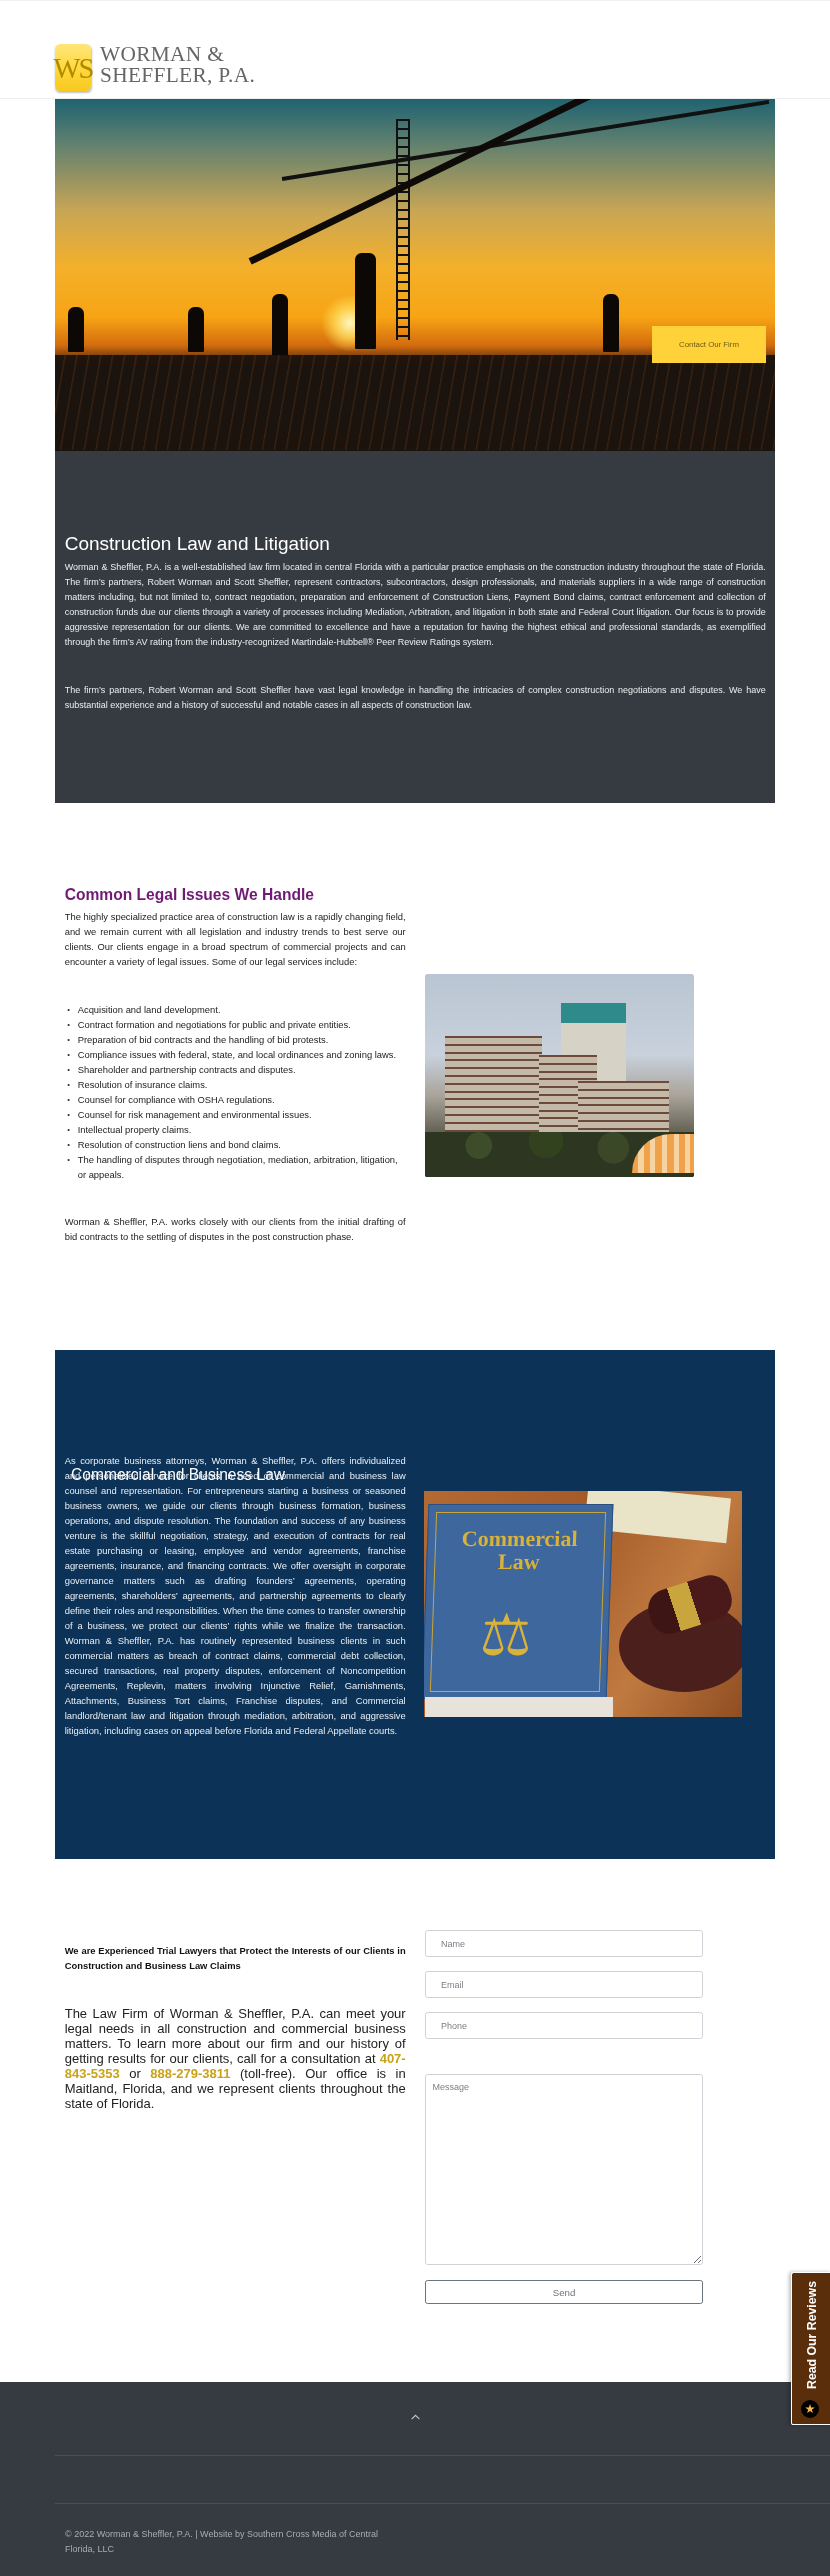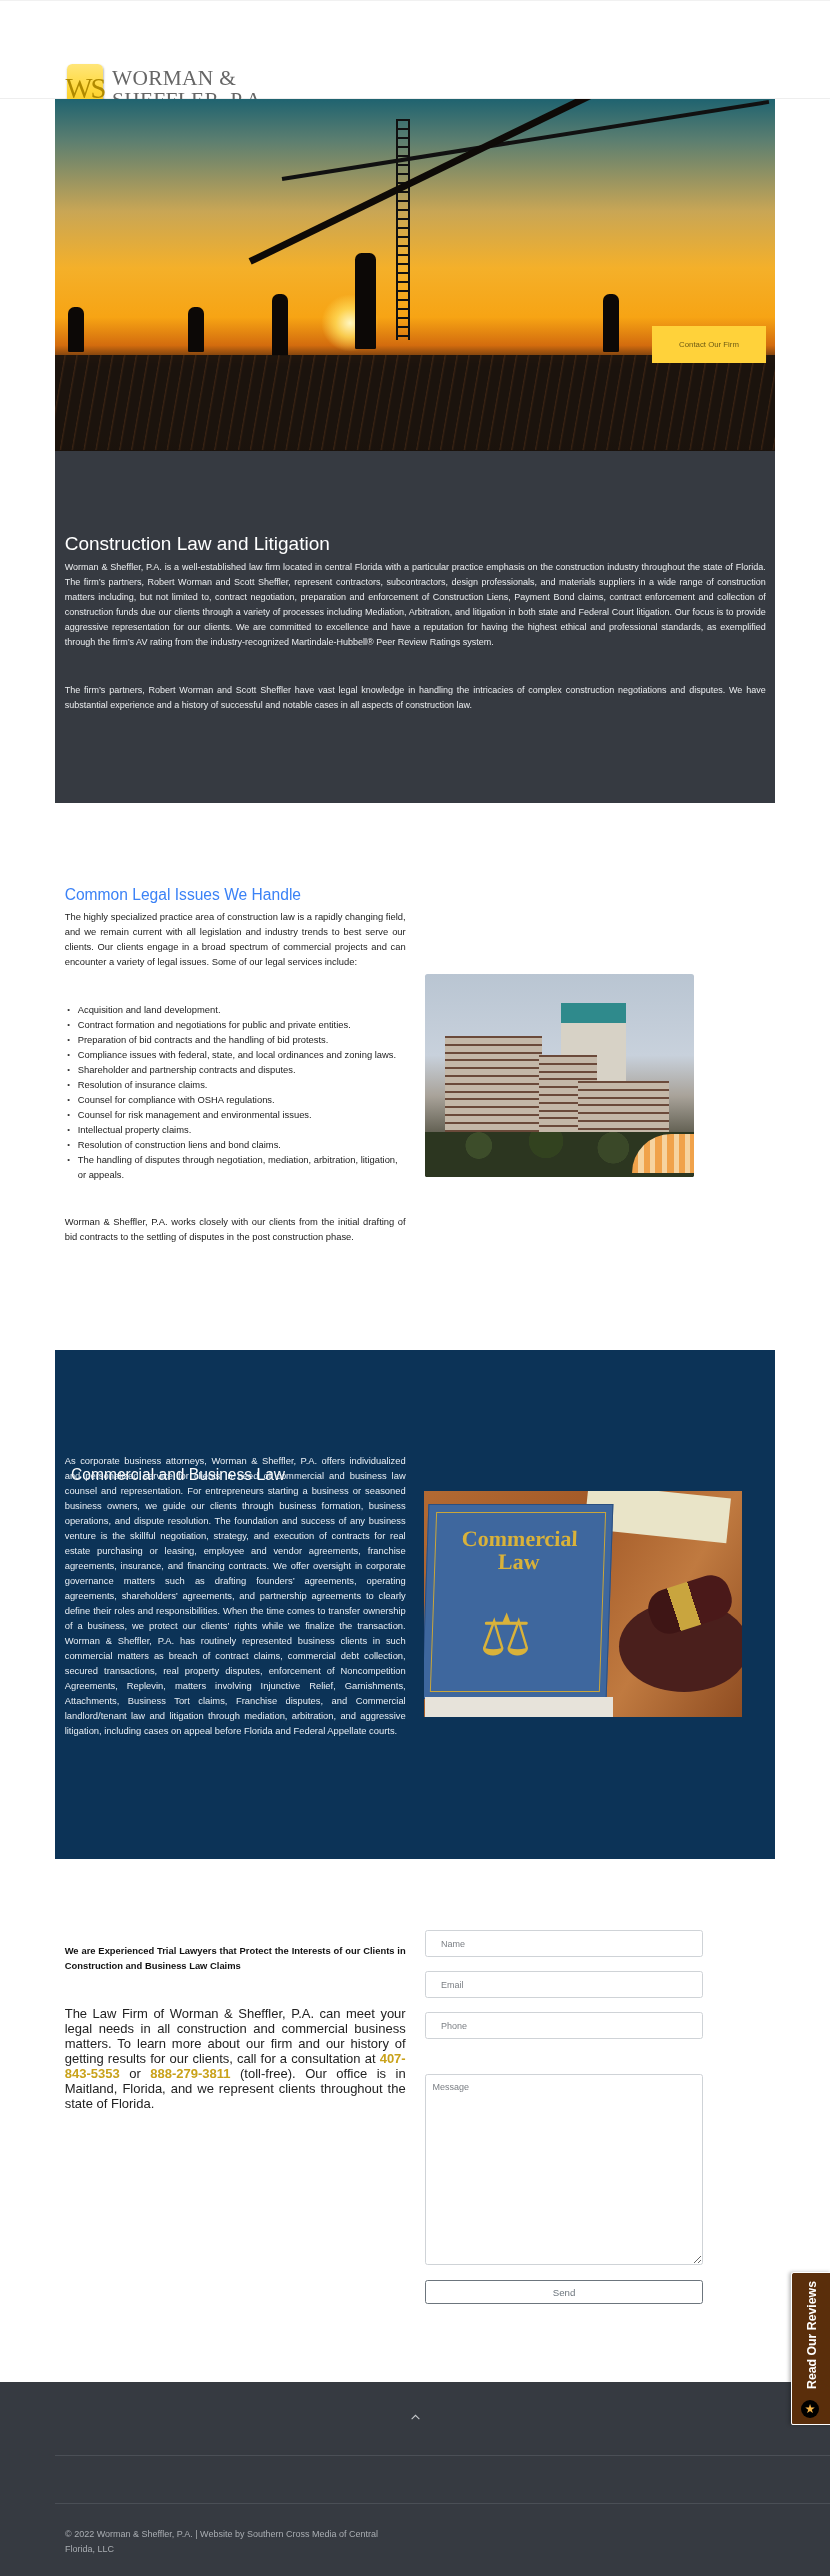--- a/index.html
+++ b/index.html
@@ -2,21 +2,21 @@
 <html style="font-size:10.4px"><head>
   <meta charset="utf-8">
   <style>
     * { box-sizing: border-box; margin: 0; padding: 0; }
     html, body { width: 831px; background: #ffffff; }
     body { font-family: "Liberation Sans", sans-serif; color: #222; position: relative; height: 2576px; overflow: hidden; }
 
     
     .topline { position: absolute; left: 0; top: 0; width: 831px; height: 1.3px; background: #f1f1f1; }
     .header { position: absolute; left: 0; top: 0; width: 831px; height: 99px; border-bottom: 0.6px solid #eeeeee; }
-    .logo { position: absolute; left: 67px; top: 44px; display: flex; align-items: flex-end; text-decoration: none; margin-top: 20px; }
+    .logo { position: absolute; left: 55px; top: 44px; display: flex; align-items: flex-start; text-decoration: none; }
     .logo-badge { width: 36px; height: 47px; border-radius: 5.2px; background: linear-gradient(180deg, #ffe67a 0%, #ffd83a 55%, #f7c81f 100%); box-shadow: 0.6px 1.3px 1.9px rgba(0,0,0,0.25); display: flex; align-items: center; justify-content: center; }
     .logo-badge span { font-family: "Liberation Serif", serif; font-size: 28.6px; color: #b08a00; letter-spacing: -1.9px; margin-top: 2.6px; }
     .logo-text { margin-left: 9px; font-family: "Liberation Serif", serif; font-size: 21.4px; line-height: 21.4px; color: #666; letter-spacing: 0.3px; }
 
     
     .hero { position: absolute; left: 55px; top: 99px; width: 720px; height: 352px; overflow: hidden;
       background: linear-gradient(180deg, #1f6370 0%, #5d7f70 12%, #c9a655 32%, #f4b02a 48%, #f7a414 62%, #d36c0e 70%, #2a1a10 76%, #1a120c 100%); }
     .hero .sun { position: absolute; left: 266px; top: 195px; width: 58px; height: 58px; border-radius: 50%; background: radial-gradient(circle, #fff6c0 0%, rgba(255,220,90,0.8) 35%, rgba(255,180,40,0) 70%); }
     .hero .ground { position: absolute; left: 0; top: 256px; width: 100%; height: 95px; background: repeating-linear-gradient(100deg, #1b130d 0px, #1b130d 9px, #3b2414 9.7px, #1b130d 11.7px), #1a110b; opacity: 0.95; }
     .hero .crane-mast { position: absolute; left: 341px; top: 19.5px; width: 14.3px; height: 221px; background: repeating-linear-gradient(180deg, #111 0 1.9px, transparent 1.9px 9px), linear-gradient(90deg, #111 0 1.9px, transparent 1.9px 12.3px, #111 12.3px 14.3px); }
@@ -27,21 +27,21 @@
     .hero-btn { position: absolute; left: 597px; top: 227px; width: 114px; height: 37px; background: #ffd23a; color: #6d5a14; font-size: 7.8px; border: none; display: flex; align-items: center; justify-content: center; cursor: pointer; font-family: "Liberation Sans", sans-serif; }
 
     
     .construction { position: absolute; left: 55px; top: 451px; width: 720px; height: 352px; background: #363a41; color: #eceef0; }
     .construction h2 { position: absolute; left: 9.7px; top: 82px; font-weight: normal; font-size: 19px; color: #ffffff; }
     .construction .p1 { position: absolute; left: 9.7px; top: 109px; width: 701px; font-size: 9px; line-height: 15px; text-align: justify; }
     .construction .p2 { position: absolute; left: 9.7px; top: 232px; width: 701px; font-size: 9px; line-height: 15px; text-align: justify; }
 
     
     .issues { position: absolute; left: 55px; top: 803px; width: 720px; height: 546px; }
-    .issues h2 { position: absolute; left: 9.7px; top: 83px; font-weight: normal; font-size: 15.6px; color: #3b82f6; }
+    .issues h2 { position: absolute; left: 9.7px; top: 83px; font-weight: bold; font-size: 15.6px; color: #701a75; }
     .issues .intro { position: absolute; left: 9.7px; top: 106px; width: 341px; font-size: 9.4px; line-height: 15px; text-align: justify; color: #222; }
     .issues ul { position: absolute; left: 9.7px; top: 199px; width: 341px; list-style: none; }
     .issues li { position: relative; padding-left: 13px; font-size: 9.4px; line-height: 15px; color: #222; }
     .issues li::before { content: "\2022"; position: absolute; left: 2.6px; top: 0; font-size: 7.8px; color: #333; }
     .issues .outro { position: absolute; left: 9.7px; top: 411px; width: 341px; font-size: 9.4px; line-height: 15px; text-align: justify; color: #222; }
     .city-img { position: absolute; left: 370px; top: 171px; width: 269px; height: 203px; border-radius: 2.6px; overflow: hidden;
       background: linear-gradient(180deg, #b9c5d2 0%, #c8d1dc 40%, #a9a39a 60%, #5c5a4c 80%, #3c4a30 92%, #2f3a28 100%); }
     .city-img .bld { position: absolute; background: repeating-linear-gradient(180deg, #6b4a3a 0 1.9px, #c4b8a8 1.9px 7.8px); }
     .city-img .tower { position: absolute; left: 136px; top: 29px; width: 65px; height: 110px; background: linear-gradient(180deg, #2f8a8c 0 18%, #d7d2c6 18%); }
     .city-img .trees { position: absolute; left: 0; bottom: 0; width: 100%; height: 45px; background: radial-gradient(circle at 20% 30%, #3d4d2a 0 13px, transparent 13.6px), radial-gradient(circle at 45% 20%, #32421f 0 17px, transparent 17.5px), radial-gradient(circle at 70% 35%, #3a4828 0 15.6px, transparent 16px), #2c3620; }

